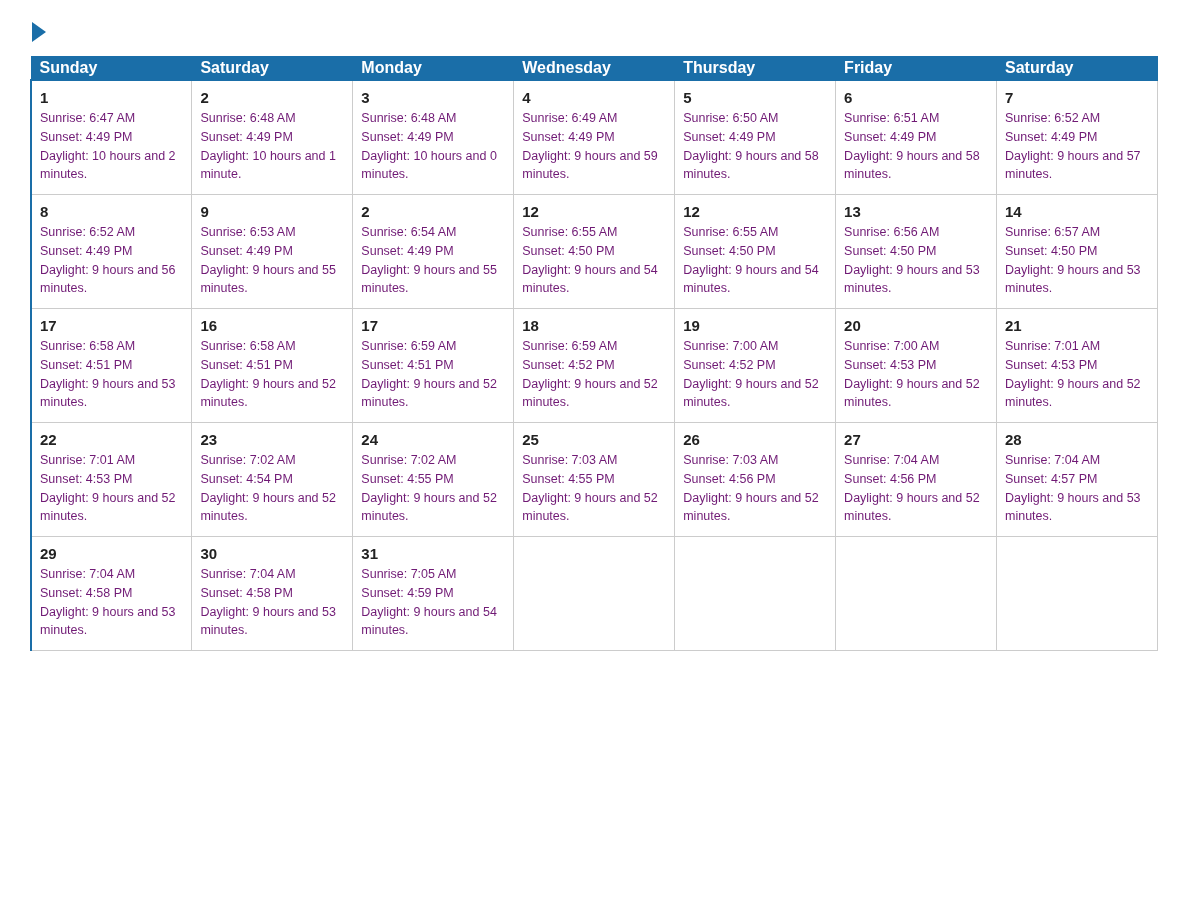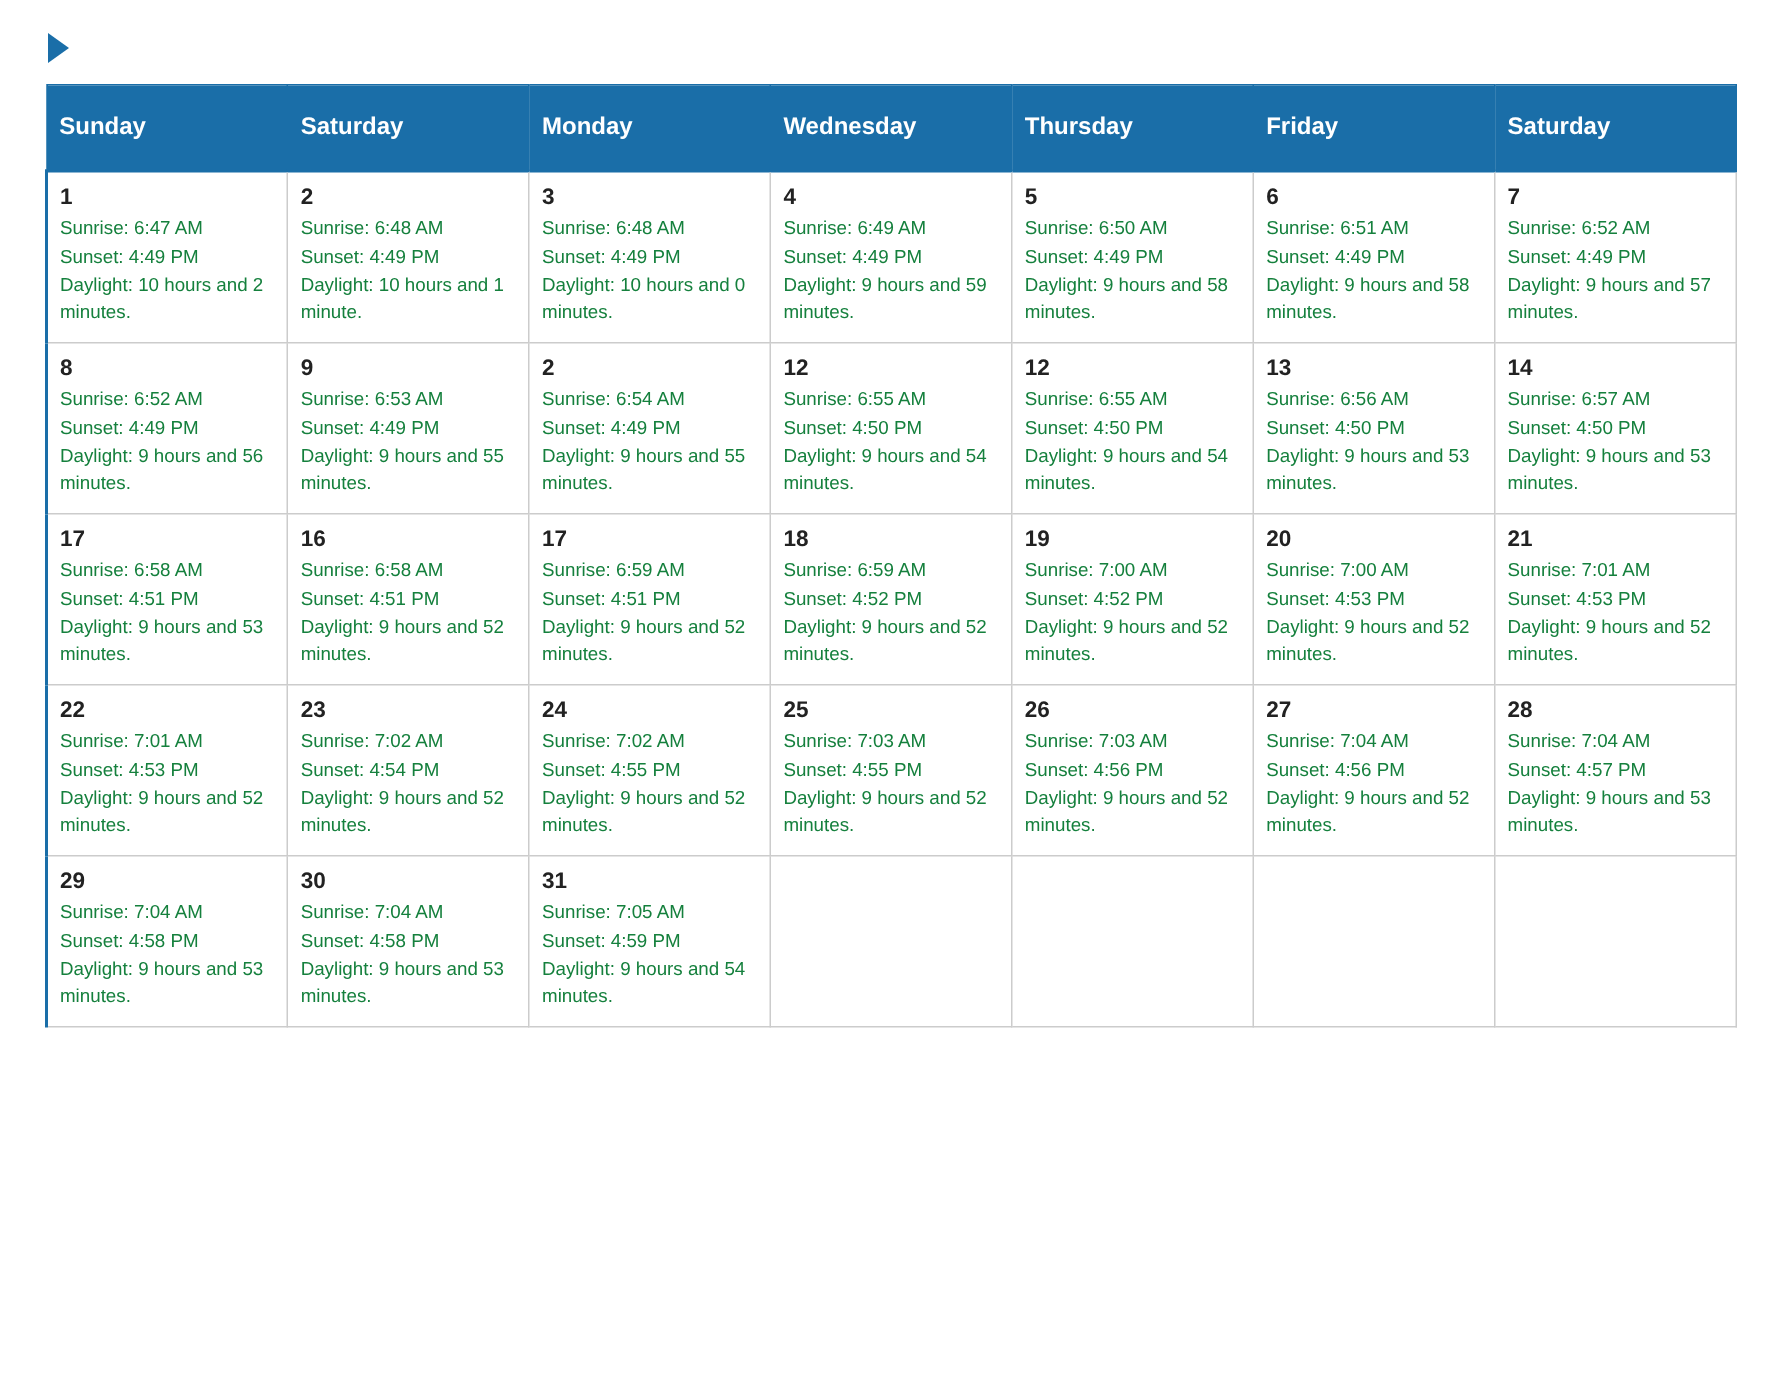--- a/index.html
+++ b/index.html
@@ -64,21 +64,21 @@
     table {
       width: 100%;
       border-collapse: collapse;
       table-layout: fixed;
     }
     thead tr th {
       background-color: #1a6ea8;
       color: #fff;
       font-size: 16px;
       font-weight: bold;
-      padding: 19px 8px;
+      padding: 2px 8px;
       text-align: left;
       border: 1px solid #1a6ea8;
     }
     tbody tr td {
       vertical-align: top;
       padding: 8px 8px 10px 8px;
       border: 1px solid #ccc;
       font-size: 13px;
       color: #333;
       min-height: 90px;
@@ -92,21 +92,21 @@
     tbody tr td .day-num {
       font-size: 15px;
       font-weight: bold;
       display: block;
       margin-bottom: 3px;
       color: #222;
     }
     tbody tr td .day-info {
       font-size: 12.5px;
       line-height: 1.5;
-      color: #15803d;
+      color: #701a75;
     }
     .empty-cell {
       background: #fff;
     }
   </style>
 </head>
 <body>
 
 <div class="header">
   <div class="logo">

